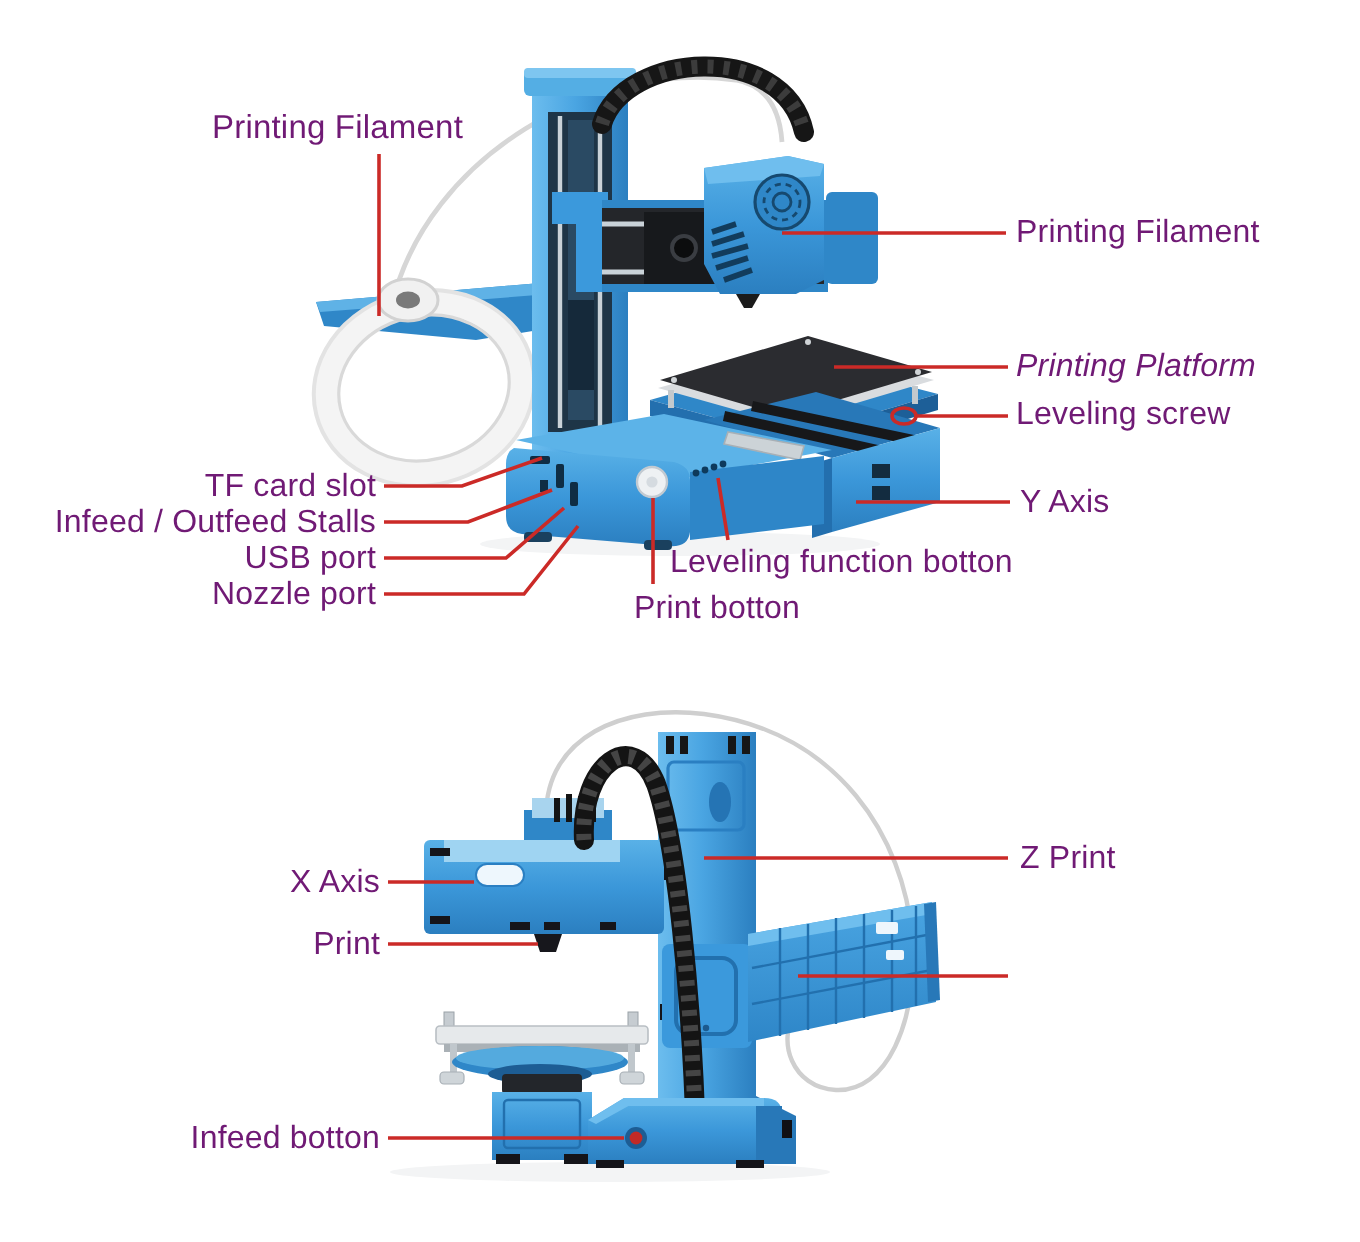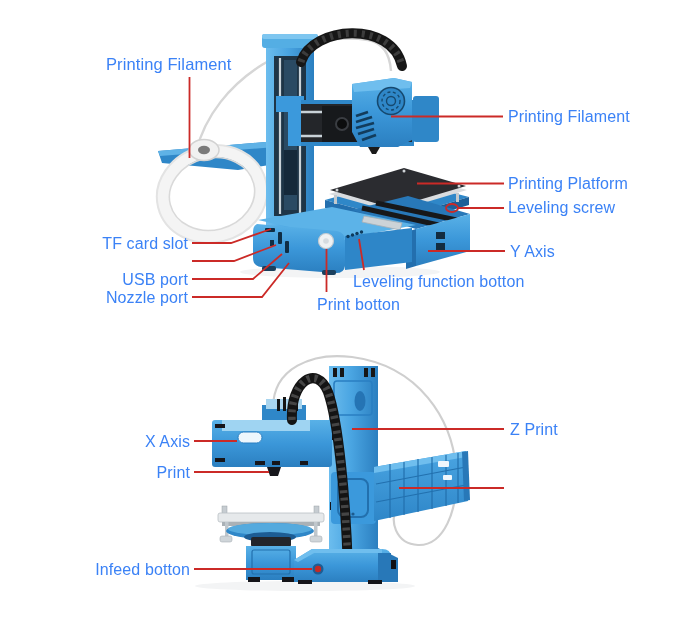--- a/index.html
+++ b/index.html
@@ -2,36 +2,36 @@
 <html><head>
 <meta charset="utf-8">
 <style>
   html,body { margin:0; padding:0; background:#ffffff; }
   .stage {
     position:relative; width:680px; height:621px; background:#ffffff;
     font-family:"Liberation Sans", sans-serif; overflow:hidden;
   }
   .stage svg { position:absolute; left:0; top:0; }
   .lbl {
-    position:absolute; font-size:16px; line-height:19px; color:#3b82f6;
+    position:absolute; font-size:16px; line-height:19px; color:#701a75;
     white-space:nowrap; letter-spacing:0.1px;
   }
   .lbl.r { text-align:left; }
   
   #lbl-pf-left   { left:106px; top:55px;  font-size:16.5px; }
   #lbl-pf-right  { left:508px; top:107px; }
-  #lbl-platform  { left:508px; top:174px; }
+  #lbl-platform  { left:508px; top:174px;font-style:italic; }
   #lbl-screw     { left:508px; top:198px; }
   #lbl-yaxis     { left:510px; top:242px; }
   #lbl-tf        { right:492px; top:234px; }
   #lbl-infeed    { right:492px; top:252px; }
   #lbl-usb       { right:492px; top:270px; }
   #lbl-power     { right:492px; top:288px; }
   #lbl-print     { left:286px; top:295px;margin-left:31px; }
-  #lbl-levelfn   { left:353px; top:272px; }
+  #lbl-levelfn   { left:335px; top:272px; }
   #lbl-xaxis     { right:490px; top:432px; }
   #lbl-nozzle    { right:490px; top:463px; }
   #lbl-zaxis     { left:510px; top:420px; }
   #lbl-holder    { left:510px; top:479px; }
   #lbl-zero      { right:490px; top:560px; }
 </style>
 </head>
 <body>
 
 <div class="stage">
@@ -286,20 +286,21 @@
     <polyline points="194,569 312,569"></polyline>
   </g>
 </svg>
 
   <div class="lbl" id="lbl-pf-left">Printing Filament</div>
   <div class="lbl" id="lbl-pf-right">Printing Filament</div>
   <div class="lbl" id="lbl-platform">Printing Platform</div>
   <div class="lbl" id="lbl-screw">Leveling screw</div>
   <div class="lbl" id="lbl-yaxis">Y Axis</div>
   <div class="lbl r" id="lbl-tf">TF card slot</div>
+  <div class="lbl r" id="lbl-infeed">Infeed / Outfeed Stalls</div>
   <div class="lbl r" id="lbl-usb">USB port</div>
   <div class="lbl r" id="lbl-power">Nozzle port</div>
   <div class="lbl" id="lbl-print">Print botton</div>
   <div class="lbl" id="lbl-levelfn">Leveling function botton</div>
   <div class="lbl r" id="lbl-xaxis">X Axis</div>
   <div class="lbl r" id="lbl-nozzle">Print</div>
   <div class="lbl" id="lbl-zaxis">Z Print</div>
   <div class="lbl r" id="lbl-zero">Infeed botton</div>
 </div>
 

